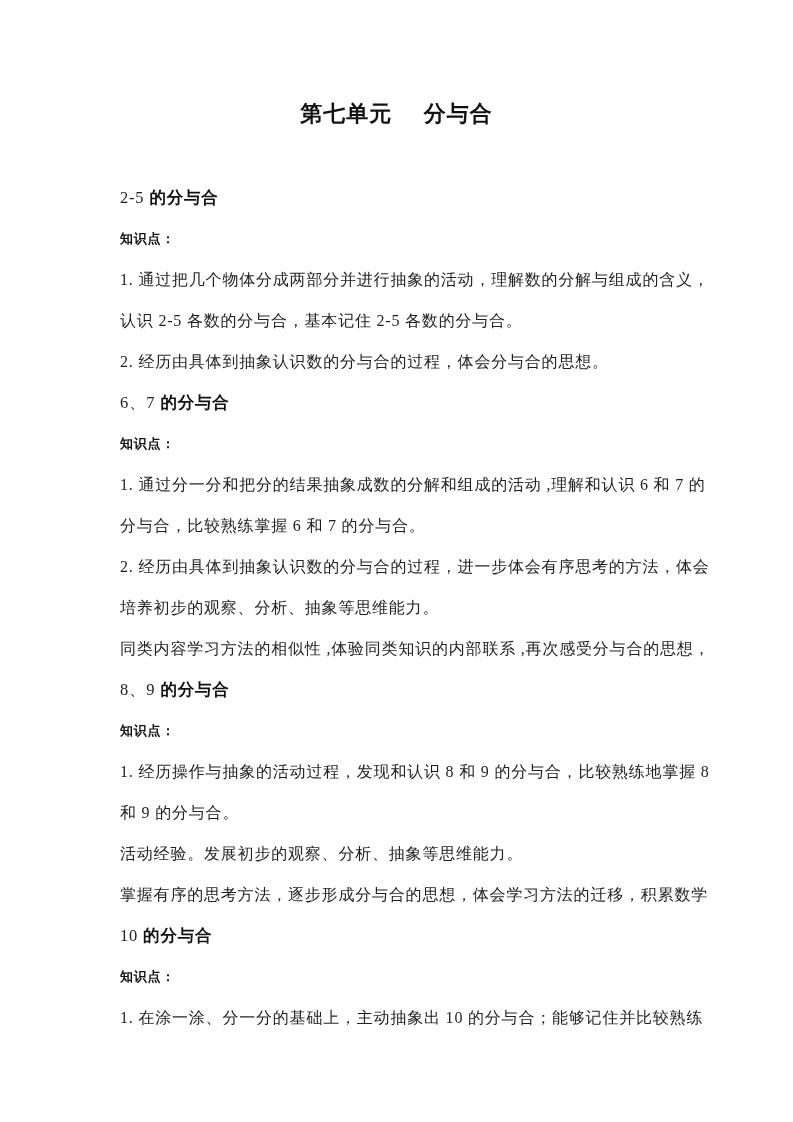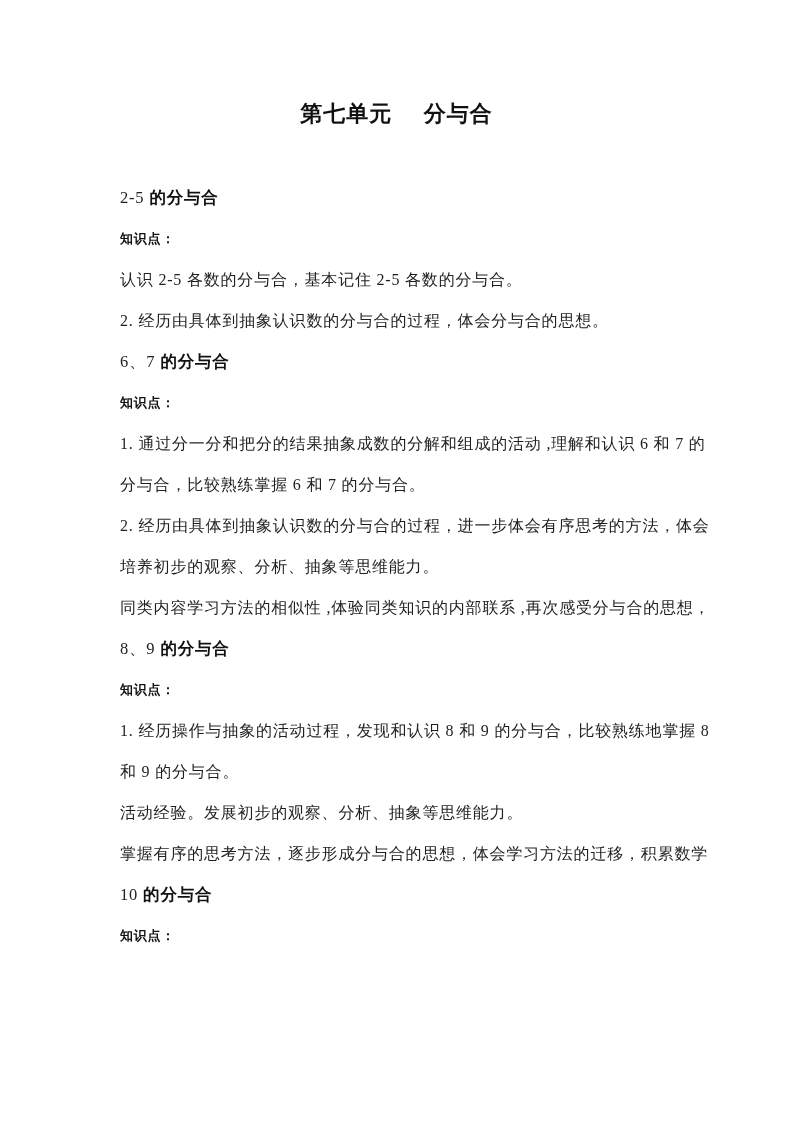--- a/index.html
+++ b/index.html
@@ -69,20 +69,21 @@
 <div class="page">
 
   <div class="doc-title">第七单元　 分与合</div>
 
   <div class="content">
 
     <div class="line heading">
       <span class="num">2-5</span><span class="rest">的分与合</span>
     </div>
     <div class="line knowledge">知识点：</div>
+    <div class="line">1. 通过把几个物体分成两部分并进行抽象的活动，理解数的分解与组成的含义，</div>
     <div class="line">认识 2-5 各数的分与合，基本记住 2-5 各数的分与合。</div>
     <div class="line">2. 经历由具体到抽象认识数的分与合的过程，体会分与合的思想。</div>
 
     <div class="line heading">
       <span class="num">6、7</span><span class="rest">的分与合</span>
     </div>
     <div class="line knowledge">知识点：</div>
     <div class="line">1. 通过分一分和把分的结果抽象成数的分解和组成的活动 ,理解和认识 6 和 7 的</div>
     <div class="line">分与合，比较熟练掌握 6 和 7 的分与合。</div>
     <div class="line">2. 经历由具体到抽象认识数的分与合的过程，进一步体会有序思考的方法，体会</div>
@@ -95,15 +96,16 @@
     <div class="line knowledge">知识点：</div>
     <div class="line">1. 经历操作与抽象的活动过程，发现和认识 8 和 9 的分与合，比较熟练地掌握 8</div>
     <div class="line">和 9 的分与合。</div>
     <div class="line">活动经验。发展初步的观察、分析、抽象等思维能力。</div>
     <div class="line">掌握有序的思考方法，逐步形成分与合的思想，体会学习方法的迁移，积累数学</div>
 
     <div class="line heading">
       <span class="num">10</span><span class="rest">的分与合</span>
     </div>
     <div class="line knowledge">知识点：</div>
+    <div class="line">1. 在涂一涂、分一分的基础上，主动抽象出 10 的分与合；能够记住并比较熟练</div>
 
   </div>
 </div>
 
 </body></html>

